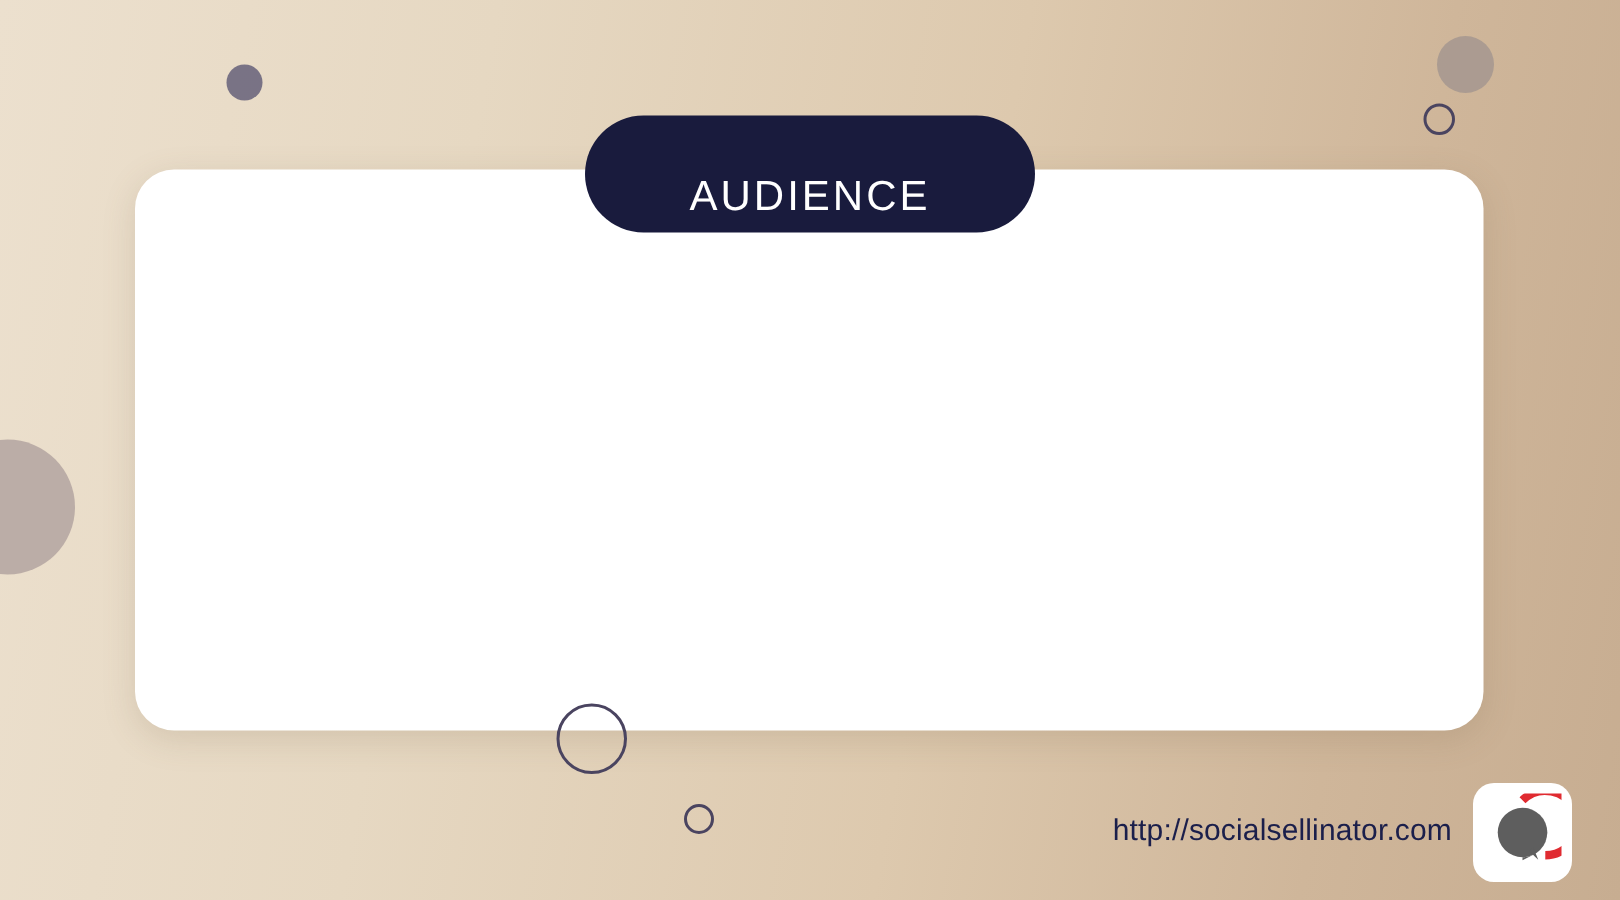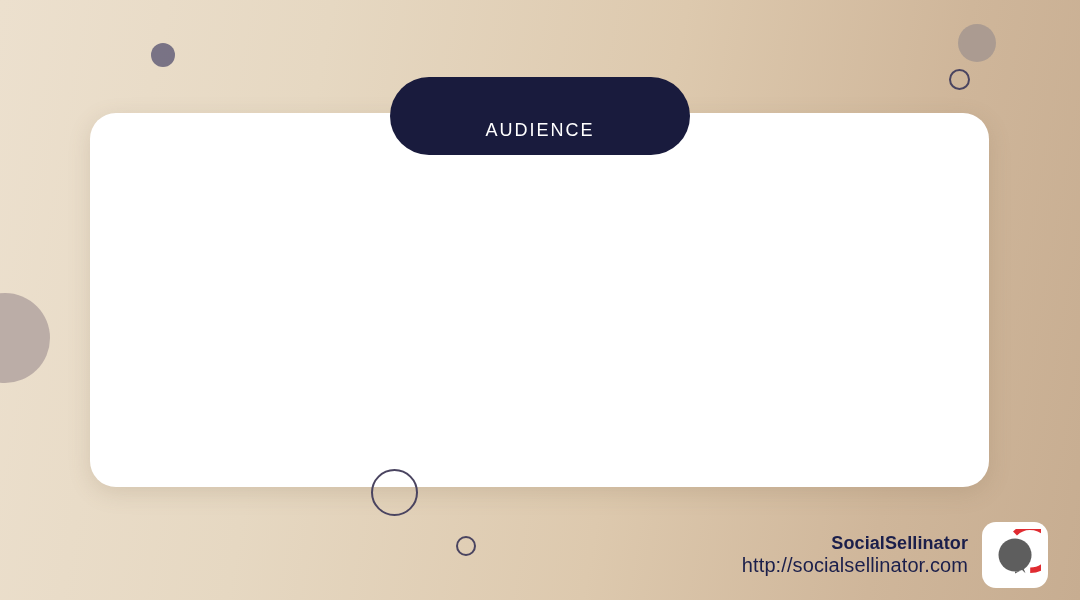--- a/index.html
+++ b/index.html
@@ -80,21 +80,21 @@
     background: #191b3d;
     border-radius: 39px;
     display: flex;
     align-items: center;
     justify-content: center;
     z-index: 3;
   }
   #badge .badge-label {
     color: #ffffff;
     font-family: "Liberation Sans", sans-serif;
-    font-size: 18px;
+    font-size: 28px;
     font-weight: 300;
     letter-spacing: 2.0px;
     margin-top: 29px;
   }
   
   #title-wrap {
     position: absolute;
     left: 140px;
     top: 230px;
     width: 800px;
@@ -164,21 +164,20 @@
   <div class="deco deco-ring-bottom"></div>
   <div class="deco deco-ring-small-bottom"></div>
 
   <div id="badge">
     <span class="badge-label">AUDIENCE</span>
   </div>
 
 
   <div id="footer">
     <div class="brand-text">
-      <span class="brand-name">SocialSellinator</span>
       <span class="brand-url">http://socialsellinator.com</span>
     </div>
     <div id="logo-tile">
       <svg width="52" height="52" viewBox="0 0 52 52">
         <path d="M26 4.5
                  A21.5 21.5 0 1 1 41.2 41.2" fill="none" stroke="#E02B31" stroke-width="5.6" stroke-linecap="butt"></path>
         <path d="M26 9.5
                  A16.5 16.5 0 1 1 26 42.5
                  L26 44.5
                  L33.2 40.8

